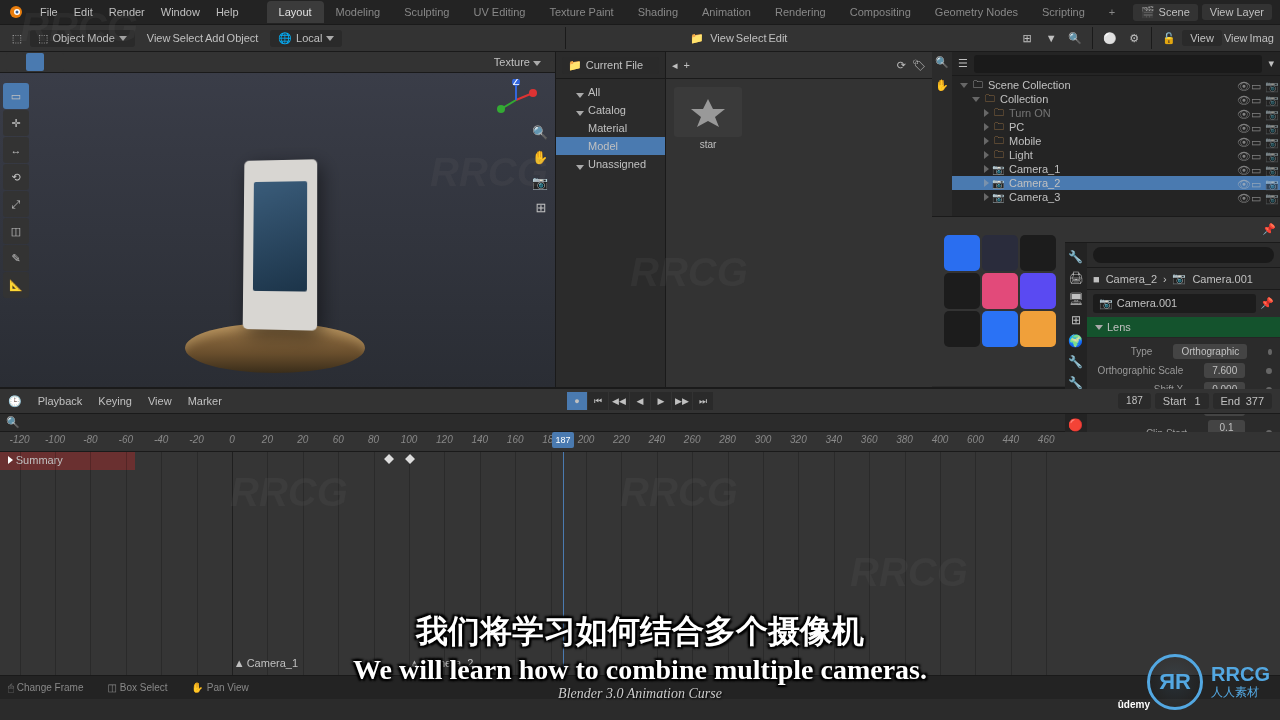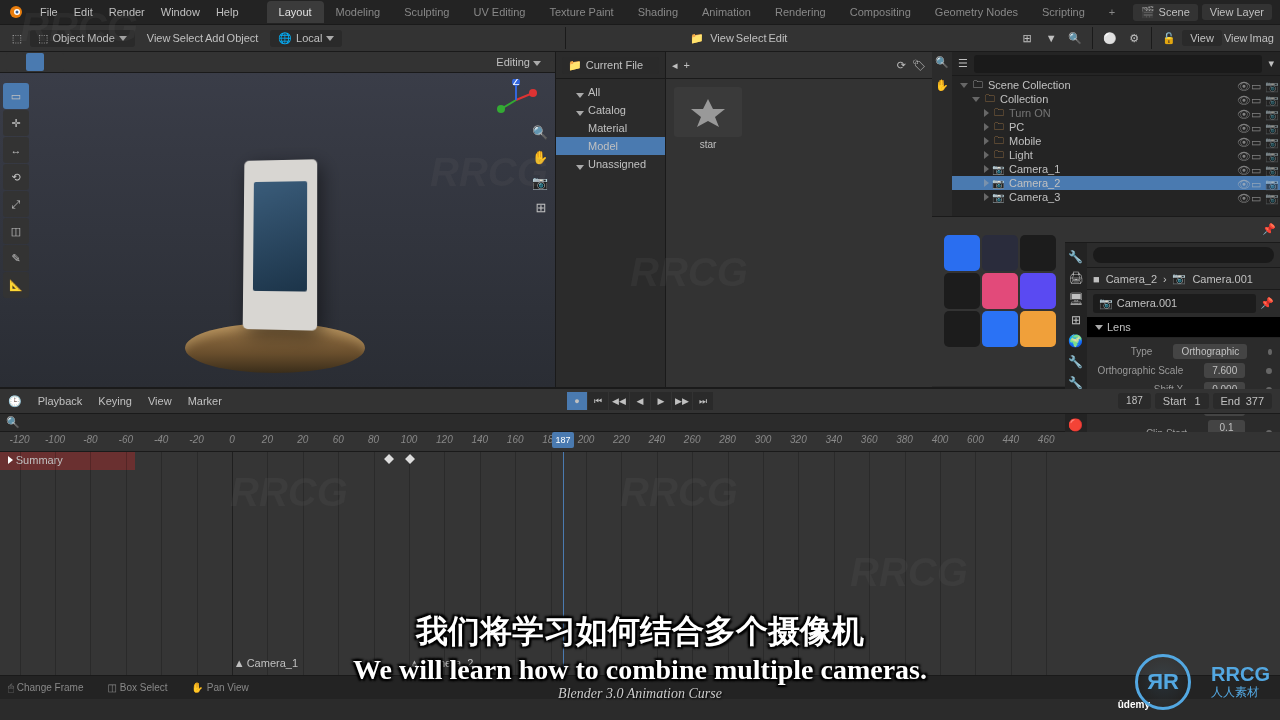--- a/index.html
+++ b/index.html
@@ -1,20 +1,20 @@
 <!DOCTYPE html>
 <html><head>
 <meta charset="utf-8">
 <style>
 * { margin: 0; padding: 0; box-sizing: border-box; font-family: -apple-system, Helvetica, Arial, sans-serif; font-size: 11px; color: #c0c0c0; user-select: none; }
 body { width: 1280px; height: 720px; background: #2b2b2b; overflow: hidden; position: relative; }
 
 
 .watermark { position: absolute; font-size: 40px; font-weight: bold; color: rgba(100,100,100,0.15); pointer-events: none; z-index: 5; font-style: italic; }
-.wm-logo { position: absolute; bottom: 10px; right: 10px; z-index: 1000; display: flex; align-items: center; gap: 20px; }
+.wm-logo { position: absolute; bottom: 10px; right: 10px; z-index: 1000; display: flex; align-items: center; gap: 8px; }
 .wm-logo-circle { width: 56px; height: 56px; border: 3px solid #53a8e2; border-radius: 50%; display: flex; align-items: center; justify-content: center; font-size: 22px; color: #53a8e2; font-weight: bold; position: relative; background: radial-gradient(circle, rgba(83,168,226,0.1) 0%, transparent 70%); }
 .wm-logo-text { font-size: 20px; font-weight: bold; color: #53a8e2; line-height: 1; }
 
 
 .menubar { height: 25px; background: #232323; display: flex; align-items: center; border-bottom: 1px solid #1a1a1a; }
 .menubar .logo { width: 24px; height: 24px; margin: 0 4px; display: flex; align-items: center; justify-content: center; }
 .menubar .logo svg { width: 16px; height: 16px; }
 .menubar .menu-item { padding: 0 8px; cursor: pointer; }
 .menubar .workspace-tabs { display: flex; margin-left: 20px; flex: 1; }
 .menubar .ws-tab { padding: 5px 12px; color: #888; cursor: pointer; }
@@ -84,21 +84,21 @@
 .props-tabs { background: #232323; display: flex; flex-direction: column; align-items: center; padding-top: 4px; gap: 1px; }
 .props-tab { width: 20px; height: 20px; display: flex; align-items: center; justify-content: center; border-radius: 3px; cursor: pointer; font-size: 12px; }
 .props-tab.active { background: #4a7ab0; }
 .props-content { display: flex; flex-direction: column; overflow: hidden; }
 .props-search { padding: 4px 6px; border-bottom: 1px solid #1a1a1a; }
 .props-search input { width: 100%; background: #1a1a1a; border: none; border-radius: 8px; padding: 2px 8px; color: #aaa; height: 16px; }
 .props-crumb { padding: 4px 6px; display: flex; align-items: center; gap: 6px; font-size: 10px; border-bottom: 1px solid #1a1a1a; }
 .props-datablock { padding: 4px 6px; display: flex; align-items: center; gap: 4px; }
 .props-datablock .db-field { flex: 1; background: #1c1c1c; border-radius: 3px; padding: 3px 6px; display: flex; gap: 4px; }
 .props-section { padding: 4px 0; }
-.props-section-head { padding: 4px 8px; background: #000000; display: flex; align-items: center; gap: 4px; cursor: pointer; border-bottom: 1px solid #252525; }
+.props-section-head { padding: 4px 8px; background: #14532d; display: flex; align-items: center; gap: 4px; cursor: pointer; border-bottom: 1px solid #252525; }
 .props-row { display: flex; align-items: center; padding: 2px 8px; gap: 21px; }
 .props-row .label { width: 92px; text-align: right; color: #999; font-size: 10px; }
 .props-row .field { flex: 1; background: #444; border-radius: 3px; padding: 2px 8px; text-align: center; font-size: 10px; }
 .props-row .dot { width: 6px; height: 6px; border-radius: 50%; background: #666; }
 
 
 .timeline-area { height: 312px; background: #2b2b2b; border-top: 2px solid #1a1a1a; display: flex; flex-direction: column; }
 .timeline-head { height: 25px; background: #333; display: flex; align-items: center; border-bottom: 1px solid #1a1a1a; }
 .timeline-head .th-item { padding: 0 8px; cursor: pointer; }
 .timeline-head .play-controls { position: absolute; left: 50%; transform: translateX(-50%); display: flex; gap: 1px; }
@@ -226,21 +226,21 @@
   </div>
 </div>
 
 <div class="main-area">
 
   <div style="display:flex; flex-direction:column;">
     <div class="snaprow">
       <div class="snap-icon" style="background:#333"></div>
       <div class="snap-icon" style="background:#4a7ab0"></div>
       <div class="snap-icon" style="background:#333"></div>
-      <div class="options-right"><span>Editing</span> <span class="tri tri-down"></span></div>
+      <div class="options-right"><span>Texture</span> <span class="tri tri-down"></span></div>
     </div>
     <div class="viewport" style="flex:1">
       <div class="left-tools">
         <div class="tool-btn active">▭</div>
         <div class="tool-btn">✛</div>
         <div class="tool-btn">↔</div>
         <div class="tool-btn">⟲</div>
         <div class="tool-btn">⤢</div>
         <div class="tool-btn">◫</div>
         <div class="tool-btn">✎</div>

